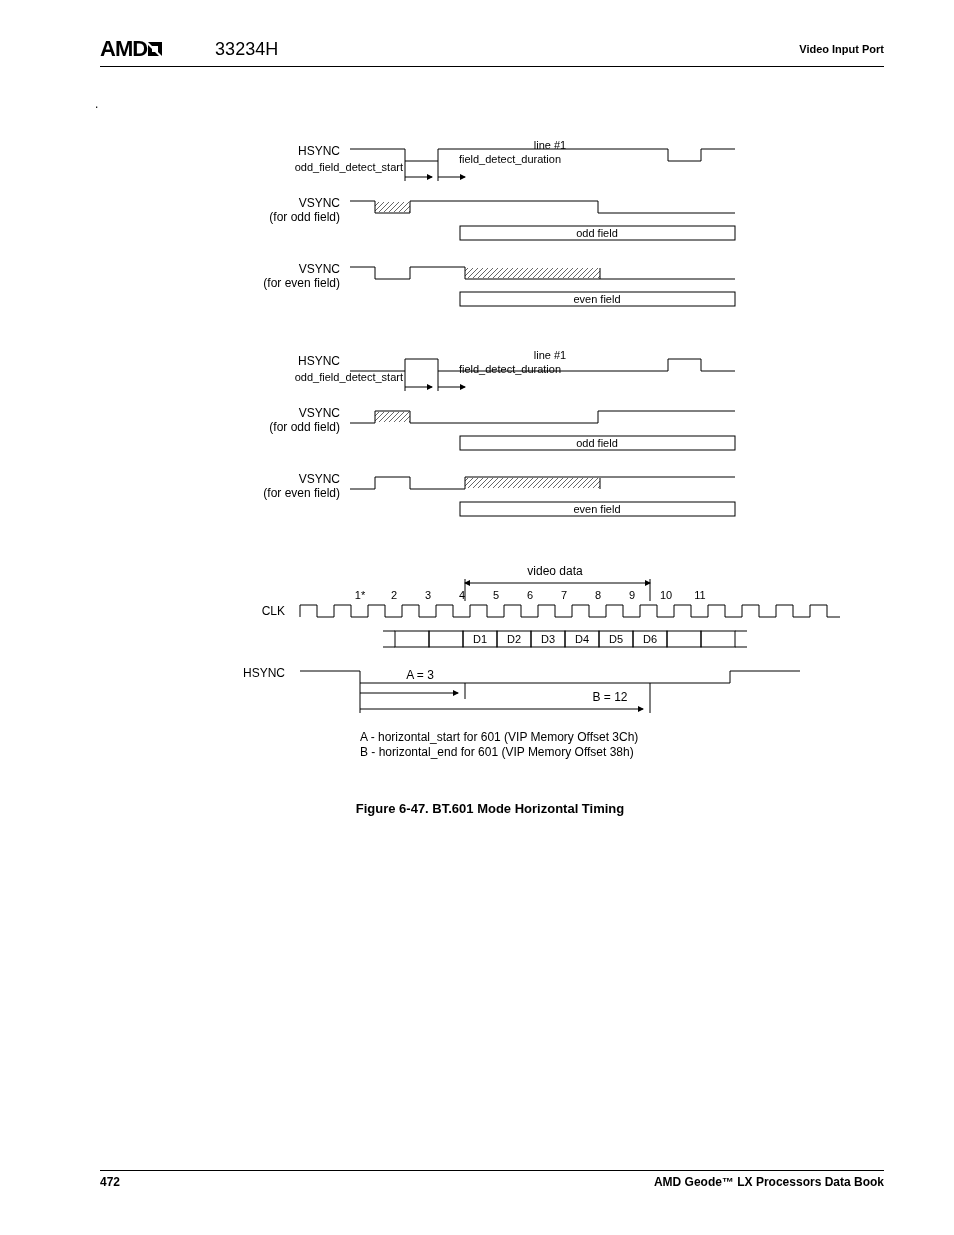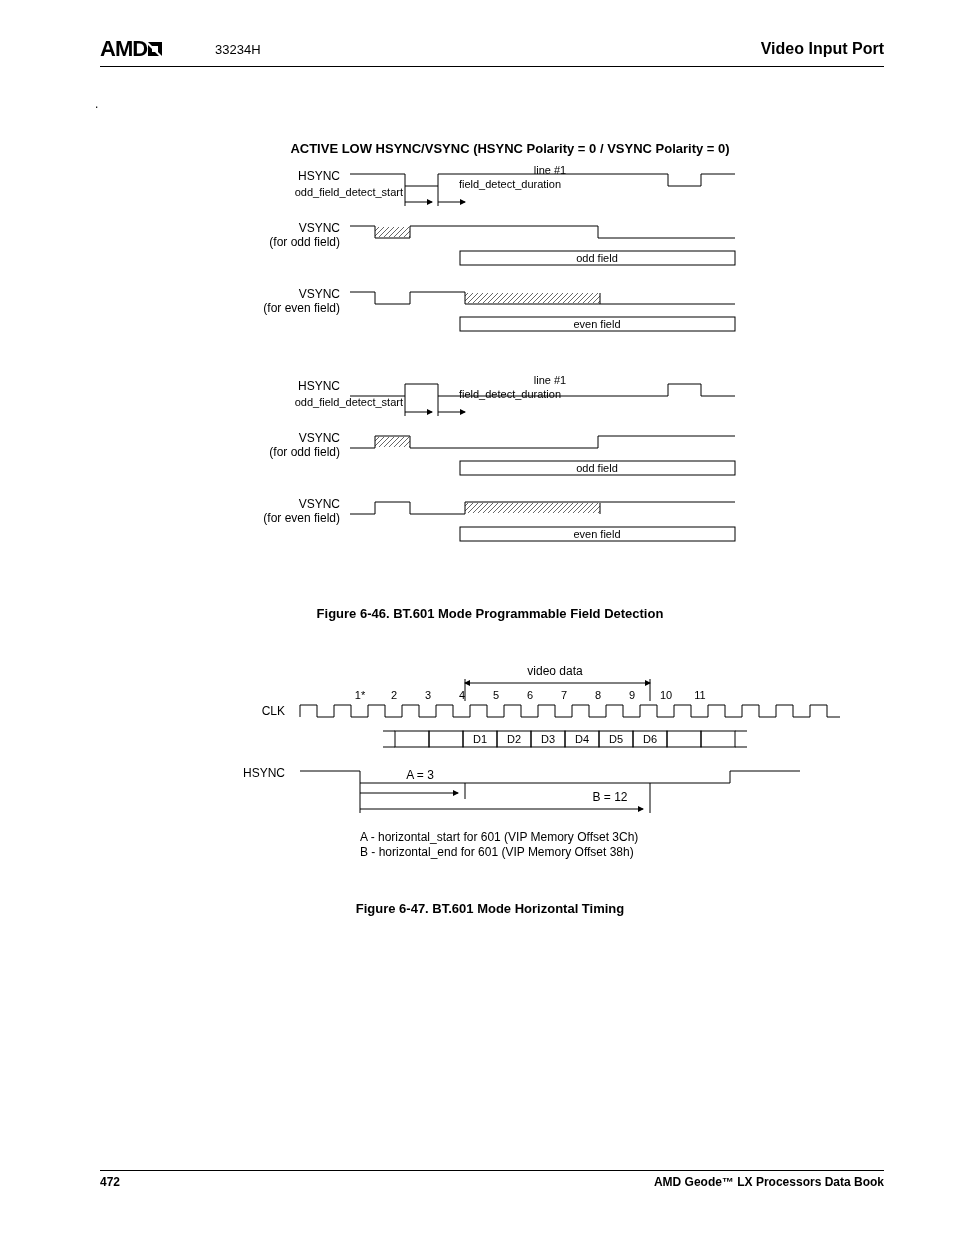--- a/index.html
+++ b/index.html
@@ -22,22 +22,22 @@
     border-bottom: 1.5px solid #000;
     padding-bottom: 4px;
     margin-bottom: 30px;
   }
   .logo {
     font-weight: bold;
     font-size: 22px;
     letter-spacing:-1px;
     font-family: Arial, sans-serif;
   }
-  .docnum { font-size: 13px; margin-left: 50px;}
-  .section-title { font-size: 16px; font-weight: bold; }
+  .docnum { font-size: 18px; margin-left: 50px;}
+  .section-title { font-size: 11px; font-weight: bold; }
   .content { margin-left: 100px; width: 620px; }
   .dot { font-size:12px; margin-bottom:30px; margin-left:-5px;}
   .diagram-title { text-align:center; font-weight:bold; font-size:13px; margin: 12px 0 10px 0;}
   .caption { text-align:center; font-weight:bold; font-size:13px; margin: 20px 0 40px -40px;}
   svg { display:block; }
   .footer {
     position:absolute;
     bottom: 22px;
     left: 100px; right:70px;
     border-top: 1.5px solid #000;
@@ -64,21 +64,20 @@
       </span>
       <span class="docnum">33234H</span>
     </div>
     <span class="section-title">Video Input Port</span>
   </div>
 
   <div class="dot">.</div>
 
   <div class="content">
 
-    <div class="diagram-title">ACTIVE LOW HSYNC/VSYNC (HSYNC Polarity = 0 / VSYNC Polarity = 0)</div>
 
     <svg width="560" height="210" viewBox="0 0 560 210">
       <defs>
         <pattern id="hatch" patternUnits="userSpaceOnUse" width="5" height="5">
           <path d="M-1,1 l2,-2 M0,5 l5,-5 M4,6 l2,-2" stroke="#000" stroke-width="0.6"></path>
         </pattern>
         <marker id="arr" markerWidth="6" markerHeight="6" refX="5" refY="3" orient="auto">
           <path d="M0,0 L6,3 L0,6 Z" fill="#000"></path>
         </marker>
         <marker id="arrL" markerWidth="6" markerHeight="6" refX="1" refY="3" orient="auto">
@@ -138,21 +137,20 @@
 
       <text x="140" y="132" text-anchor="end" font-size="12">VSYNC</text>
       <text x="140" y="146" text-anchor="end" font-size="12">(for even field)</text>
       <path d="M150 138 L175 138 L175 126 L210 126 L210 138 L265 138 L265 126 L535 126" fill="none" stroke="#000"></path>
       <rect x="265" y="127" width="135" height="10" fill="url(#hatch)" stroke="none"></rect>
       <path d="M400 127 L400 138" stroke="#000"></path>
       <rect x="260" y="151" width="275" height="14" fill="none" stroke="#000"></rect>
       <text x="397" y="162" text-anchor="middle" font-size="11">even field</text>
     </svg>
 
-    <div class="caption">Figure 6-46.  BT.601 Mode Programmable Field Detection</div>
 
     <div class="diag2">
     <svg width="680" height="220" viewBox="0 0 680 220">
 
       <text x="395" y="14" text-anchor="middle" font-size="12">video data</text>
       <line x1="305" y1="22" x2="490" y2="22" stroke="#000" marker-end="url(#arr)" marker-start="url(#arrL)"></line>
       <line x1="305" y1="18" x2="305" y2="40" stroke="#000"></line>
       <line x1="490" y1="18" x2="490" y2="40" stroke="#000"></line>
 
       <g font-size="11" text-anchor="middle" id="clknums">

